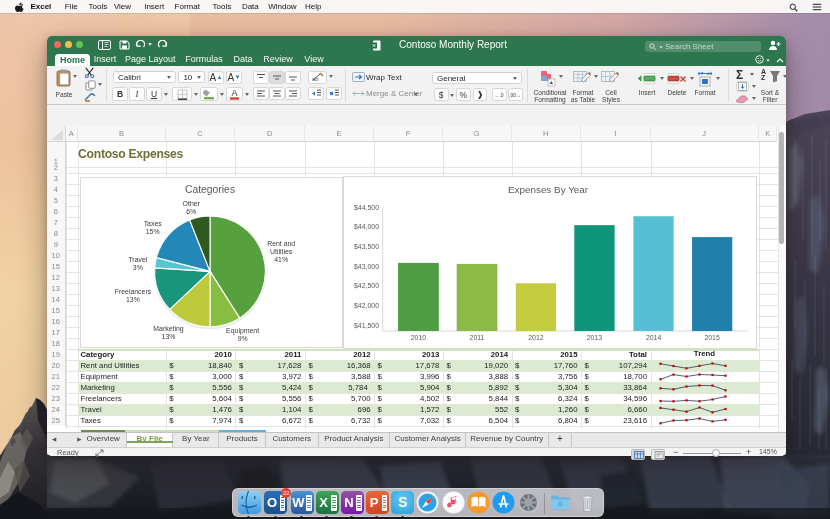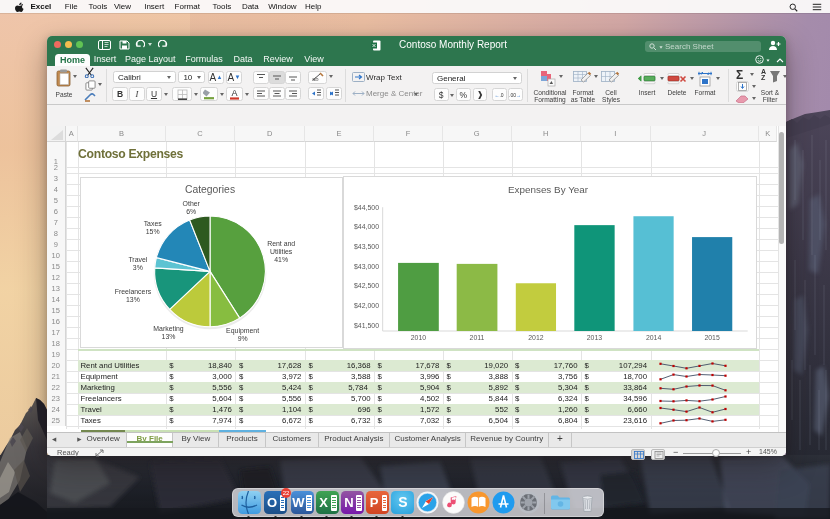--- a/index.html
+++ b/index.html
@@ -523,20 +523,31 @@
         <rect x="172.4" y="107.5" width="40.7" height="48.3" fill="#c2cc3e"></rect>
         <text x="192.8" y="165" font-size="7" fill="#595959" text-anchor="middle">2012</text>
         <rect x="231.6" y="48.7" width="40.8" height="107.1" fill="#0f9579"></rect>
         <text x="252.0" y="165" font-size="7" fill="#595959" text-anchor="middle">2013</text>
         <rect x="291.4" y="39.7" width="40.7" height="116.1" fill="#56bfd4"></rect>
         <text x="311.8" y="165" font-size="7" fill="#595959" text-anchor="middle">2014</text>
         <rect x="350.7" y="60.8" width="40.7" height="95.0" fill="#2080ab"></rect>
         <text x="371.0" y="165" font-size="7" fill="#595959" text-anchor="middle">2015</text>
 </svg>
   <div style="position:absolute;left:31.1px;top:222.5px;width:680.7px;height:2px;background:#cfe3c3"></div>
+  <div class="trow hdr" style="top:223.4px;height:11px">
+        <span class="cat b">Category</span>
+        <span class="num b" style="left:87.6px;width:66.2px">2010</span>
+        <span class="num b" style="left:157.3px;width:66.0px">2011</span>
+        <span class="num b" style="left:226.8px;width:65.7px">2012</span>
+        <span class="num b" style="left:296.0px;width:65.3px">2013</span>
+        <span class="num b" style="left:364.8px;width:65.2px">2014</span>
+        <span class="num b" style="left:433.5px;width:65.9px">2015</span>
+        <span class="num b" style="left:502.9px;width:66.0px">Total</span>
+        <span class="b" style="position:absolute;left:572.4px;width:108px;text-align:center">Trend</span>
+      </div>
       <div class="trow band" style="top:234.4px;height:11px">
         <span class="cat">Rent and Utilities</span>
         <span class="dol" style="left:91.1px">$</span>
         <span class="num" style="left:87.6px;width:66.2px">18,840</span>
         <span class="dol" style="left:160.8px">$</span>
         <span class="num" style="left:157.3px;width:66.0px">17,628</span>
         <span class="dol" style="left:230.3px">$</span>
         <span class="num" style="left:226.8px;width:65.7px">16,368</span>
         <span class="dol" style="left:299.5px">$</span>
         <span class="num" style="left:296.0px;width:65.3px">17,678</span>
@@ -686,21 +697,21 @@
           <rect x="74.4" y="3.7" width="2.2" height="2.2" fill="#c00000"></rect>
         </svg>
       </div>
   <div style="position:absolute;left:730.5px;top:0;width:8px;height:100%;background:#fafafa;border-left:1px solid #e4e4e4"></div>
   <div style="position:absolute;left:732px;top:6px;width:5px;height:112px;background:#b4b4b4;border-radius:2.5px"></div>
  </div>
  <div id="tabsbar">
       <div class="stab-arrows">◀&nbsp;&nbsp;▶</div>
       <div class="stab" style="left:33.5px;width:46.4px">Overview</div>
       <div class="stab act" style="left:79.9px;width:46.6px">By File</div>
-      <div class="stab" style="left:126.5px;width:45.7px">By View</div>
+      <div class="stab" style="left:126.5px;width:45.7px">By Year</div>
       <div class="stab" style="left:172.2px;width:46.7px">Products</div>
       <div class="stab" style="left:218.9px;width:52.7px">Customers</div>
       <div class="stab" style="left:271.6px;width:71.5px">Product Analysis</div>
       <div class="stab" style="left:343.1px;width:75.9px">Customer Analysis</div>
       <div class="stab" style="left:419.0px;width:82.5px">Revenue by Country</div>
       <div class="stab" style="left:501.5px;width:23.8px;font-size:10px">+</div>
       <div style="position:absolute;left:79.9px;top:8.8px;width:46.6px;height:2px;background:#7da35e"></div>
     </div>
  <div class="strip" style="left:33.5px;width:44.2px;background:#74884f"></div>
     <div class="strip" style="left:77.7px;width:94.5px;background:#c9e0b5"></div>

